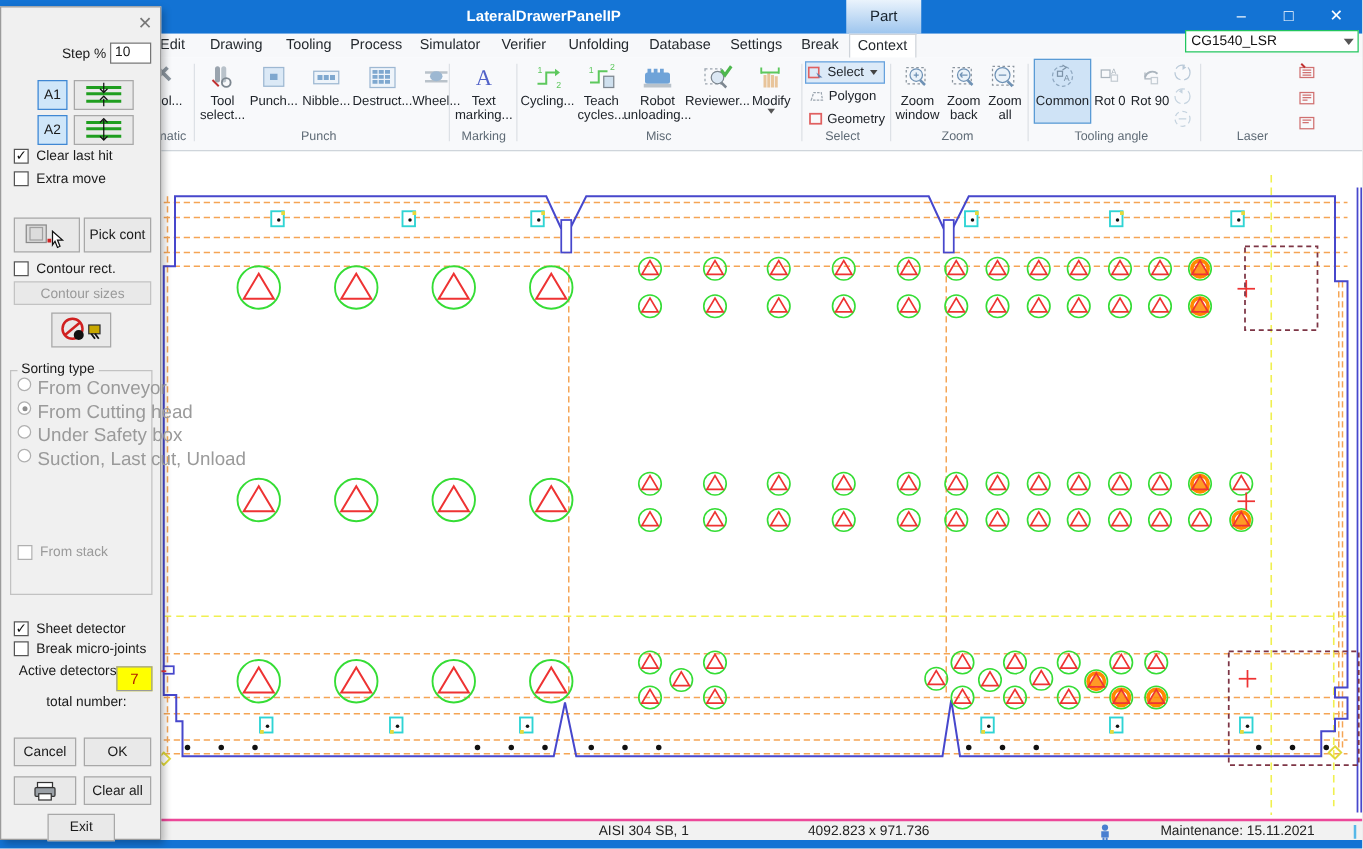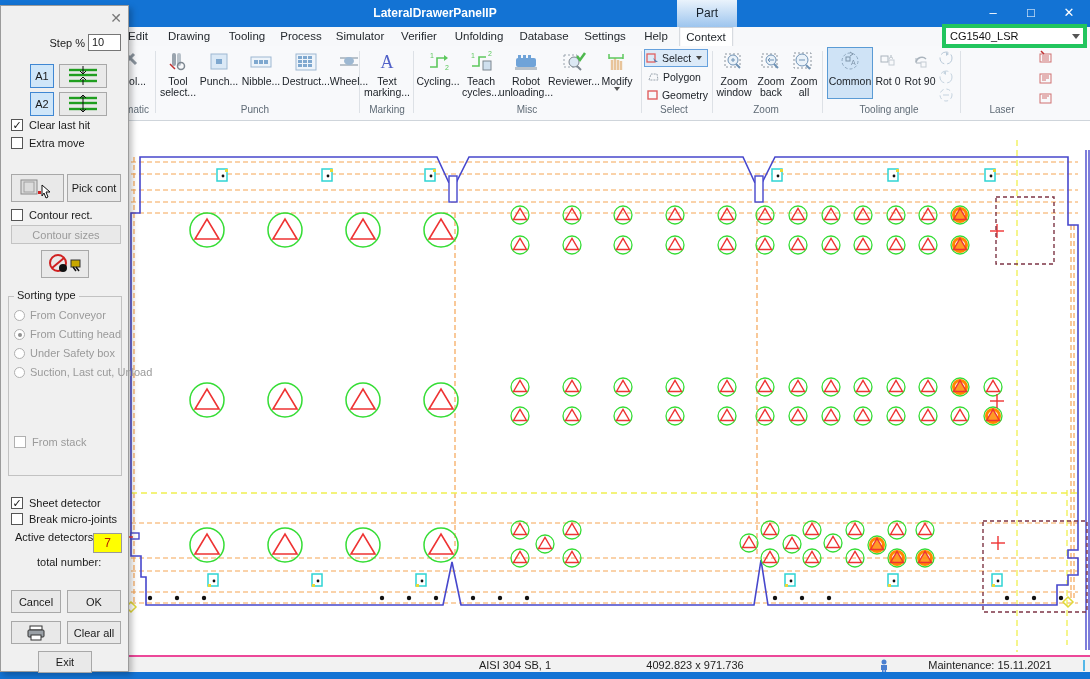--- a/index.html
+++ b/index.html
@@ -13,21 +13,21 @@
       background:linear-gradient(#eaf3fc,#9dc5ee);color:#15202b;font-size:12px;
       text-align:center;line-height:27px;}
   .winbtn{position:absolute;top:0;width:34px;height:27px;color:#fff;font-size:13px;
       text-align:center;line-height:26px;}
   
   #menubar{position:absolute;left:0;top:27px;width:1090px;height:19px;background:#f7f8fa;z-index:5;}
   .menu-item{position:absolute;top:0;height:19px;line-height:19px;transform:translateX(-50%);
       font-size:11.5px;color:#24292e;padding:0 6px;white-space:nowrap;}
   .menu-item.active{background:#fff;border:1px solid #cfd4da;border-bottom:none;height:19px;}
   #machine-combo{position:absolute;right:3px;top:24px;width:133px;height:16px;background:#fff;
-      border:4px solid #22c55e;z-index:6;font-size:11px;line-height:16px;padding-left:4px;color:#111;}
+      border:1px solid #22c55e;z-index:6;font-size:11px;line-height:16px;padding-left:4px;color:#111;}
   #machine-combo .caret{position:absolute;right:3px;top:6px;width:0;height:0;
       border-left:4px solid transparent;border-right:4px solid transparent;border-top:5px solid #555;}
   
   #ribbon{position:absolute;left:0;top:46px;width:1090px;height:74px;background:#f8f9fb;
       border-bottom:1px solid #cfd5db;z-index:5;}
   .rb{position:absolute;top:2px;height:54px;display:flex;flex-direction:column;align-items:center;
       justify-content:flex-start;font-size:10.5px;color:#20252b;text-align:center;line-height:11px;}
   .rb .ric{height:28px;display:flex;align-items:center;justify-content:center;}
   .gdiv{position:absolute;top:5px;height:62px;width:1px;background:#dde1e6;}
   .glabel{position:absolute;top:57px;height:14px;line-height:14px;font-size:10px;color:#5f6b76;
@@ -54,21 +54,21 @@
       display:flex;align-items:center;justify-content:center;font-family:"Liberation Sans",sans-serif;}
   .dbtn.disabled{color:#9a9a9a;border-color:#c3c3c3;background:#e9e9e9;}
   .cb{position:absolute;width:12px;height:12px;background:#fff;border:1px solid #555;
       font-size:11px;line-height:11px;text-align:center;color:#111;}
   .cb.dis{border-color:#b0b0b0;}
   .cblab{position:absolute;font-size:11px;white-space:nowrap;}
   .radio{display:inline-block;width:11px;height:11px;border:1px solid #b0b0b0;border-radius:50%;
       background:#fff;margin-right:5px;position:relative;flex:none;}
   .radio.on::after{content:"";position:absolute;left:2.5px;top:2.5px;width:4px;height:4px;
       border-radius:50%;background:#8f8f8f;}
-  .sortrow{display:flex;align-items:flex-end;height:19px;color:#9a9a9a;font-size:11px;white-space:nowrap;}
+  .sortrow{display:flex;align-items:flex-start;height:19px;color:#9a9a9a;font-size:15px;white-space:nowrap;}
   #sort-box{position:absolute;left:7px;top:290px;width:114px;height:180px;border:1px solid #c2c2c2;}
   #sort-title{position:absolute;left:13px;top:283px;background:#f0f0f0;padding:0 3px;font-size:11px;color:#1a1a1a;}
   #det-value{position:absolute;left:92px;top:527px;width:29px;height:20px;background:#ffff00;
       border:1px solid #9a9a9a;color:#b22000;font-size:12px;text-align:center;line-height:19px;}
 </style>
 </head>
 <body>
 
 <div id="app">
 
@@ -342,21 +342,21 @@
   <nav id="menubar">
       <span class="menu-item" style="left: 138px;">Edit</span>
       <span class="menu-item" style="left: 189px;">Drawing</span>
       <span class="menu-item" style="left: 247px;">Tooling</span>
       <span class="menu-item" style="left: 301px;">Process</span>
       <span class="menu-item" style="left: 360px;">Simulator</span>
       <span class="menu-item" style="left: 419px;">Verifier</span>
       <span class="menu-item" style="left: 479px;">Unfolding</span>
       <span class="menu-item" style="left: 544px;">Database</span>
       <span class="menu-item" style="left: 605px;">Settings</span>
-      <span class="menu-item" style="left: 656px;">Help</span>
+      <span class="menu-item" style="left: 656px;">Break</span>
       <span class="menu-item active" style="left: 706px;">Context</span>
     </nav>
   <div id="machine-combo">
     <span>CG1540_LSR</span>
     <span class="caret"></span>
   </div>
 
   <div id="ribbon">
 
     <div class="rb" style="left:112px;width:40px;">

